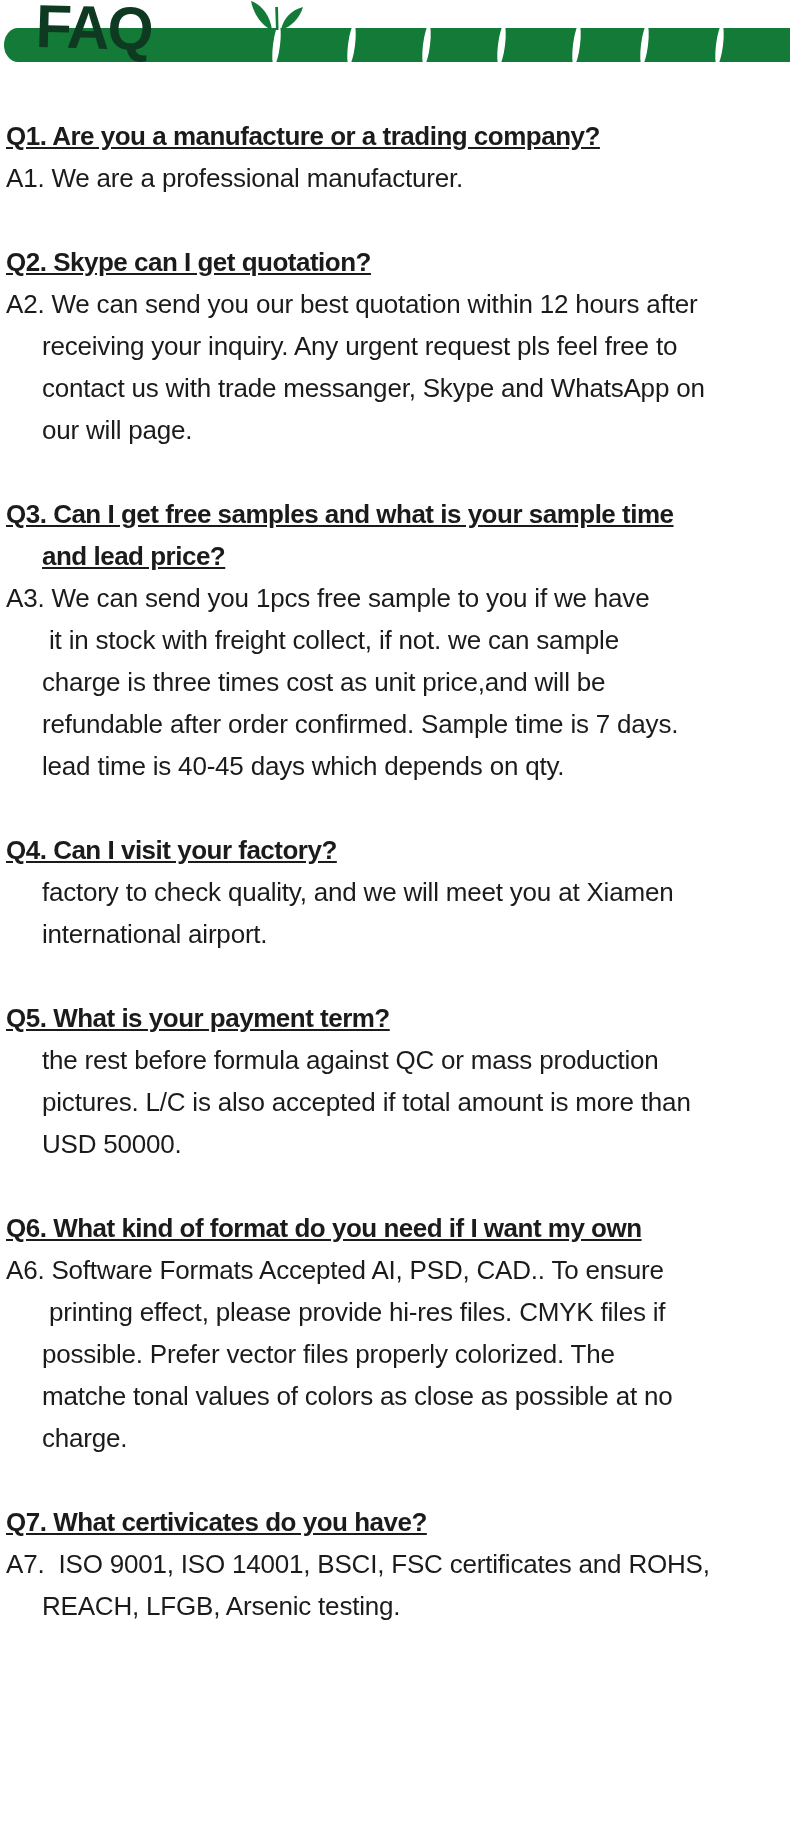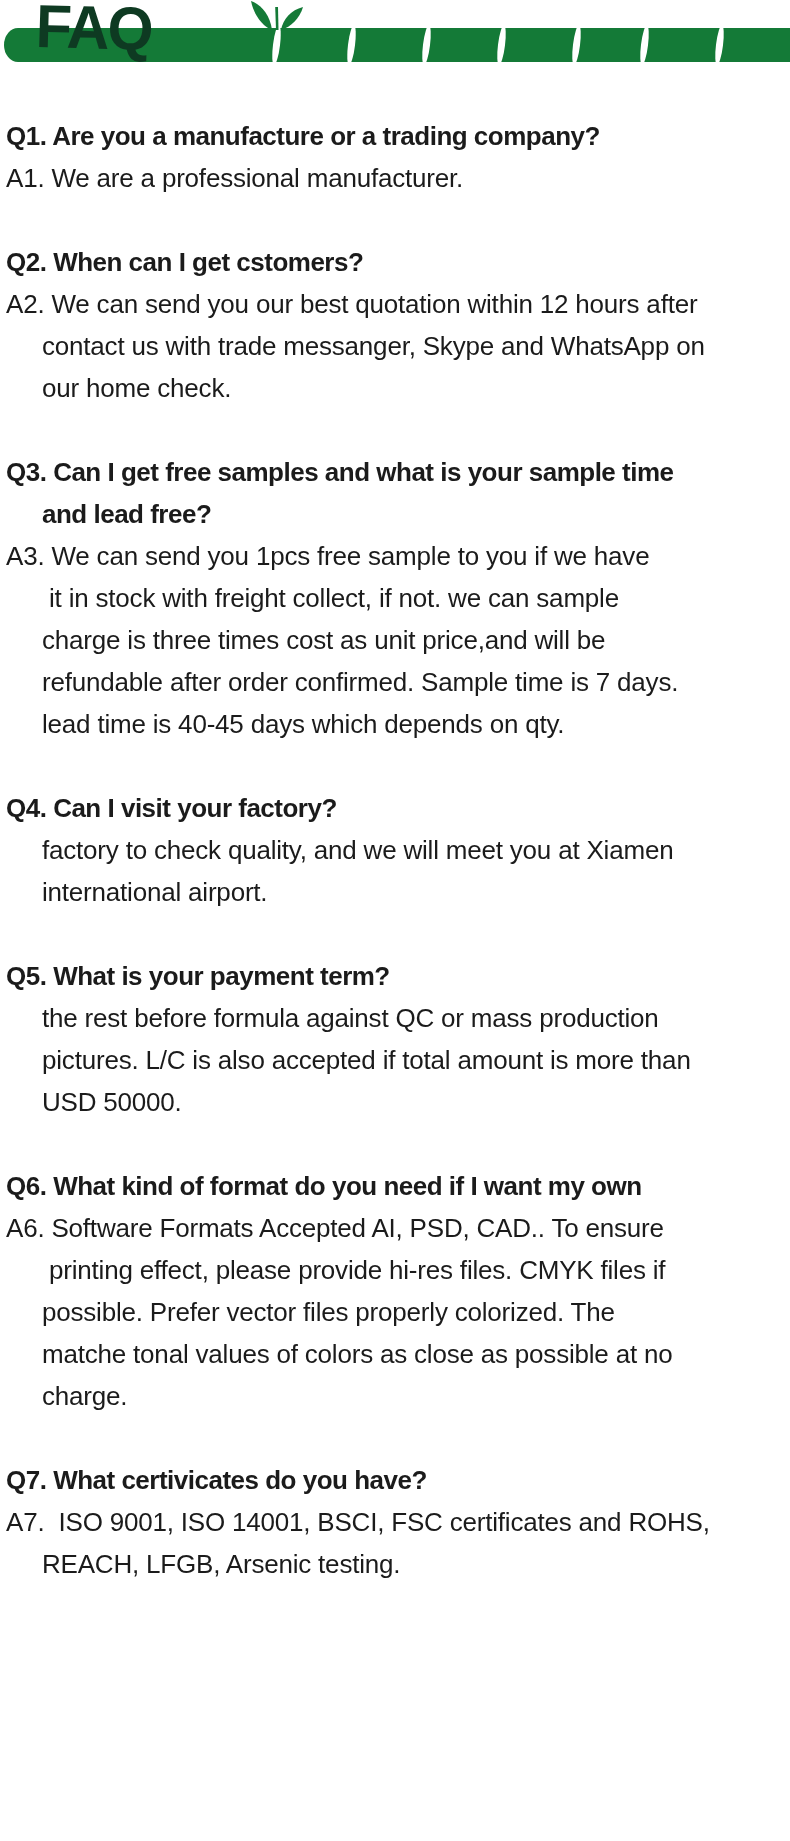--- a/index.html
+++ b/index.html
@@ -35,21 +35,21 @@
     white-space:pre;
   }
   
   .faq-main{padding:53px 0 0 6px;}
   .faq-item + .faq-item{margin-top:42px;}
   .line{
     white-space:pre;
     font-size:26px;line-height:42px;
     letter-spacing:-0.2px;
   }
-  .q .line{font-weight:bold;letter-spacing:-0.5px;}
+  .q .line{font-weight:bold;letter-spacing:-0.5px;text-decoration:underline;}
   .line.cont{padding-left:36px;}
 </style>
 </head>
 <body>
 
 <div class="page">
 
   <header class="banner">
     <div class="bamboo-bar">
       <span class="joint" style="left:269px"></span>
@@ -73,33 +73,34 @@
       <div class="q">
           <div class="line">Q1. Are you a manufacture or a trading company?</div>
         </div>
       <div class="a">
           <div class="line">A1. We are a professional manufacturer.</div>
         </div>
     </section>
 
     <section class="faq-item">
       <div class="q">
-          <div class="line">Q2. When can I get cstomers?</div>
+          <div class="line">Q2. Skype can I get quotation?</div>
         </div>
       <div class="a">
           <div class="line">A2. We can send you our best quotation within 12 hours after</div>
+          <div class="line cont">receiving your inquiry. Any urgent request pls feel free to</div>
           <div class="line cont">contact us with trade messanger, Skype and WhatsApp on</div>
-          <div class="line cont">our home check.</div>
+          <div class="line cont">our will page.</div>
         </div>
     </section>
 
     <section class="faq-item">
       <div class="q">
           <div class="line">Q3. Can I get free samples and what is your sample time</div>
-          <div class="line cont">and lead free?</div>
+          <div class="line cont">and lead price?</div>
         </div>
       <div class="a">
           <div class="line">A3. We can send you 1pcs free sample to you if we have</div>
           <div class="line cont"> it in stock with freight collect, if not. we can sample</div>
           <div class="line cont">charge is three times cost as unit price,and will be</div>
           <div class="line cont">refundable after order confirmed. Sample time is 7 days.</div>
           <div class="line cont">lead time is 40-45 days which depends on qty.</div>
         </div>
     </section>
 

